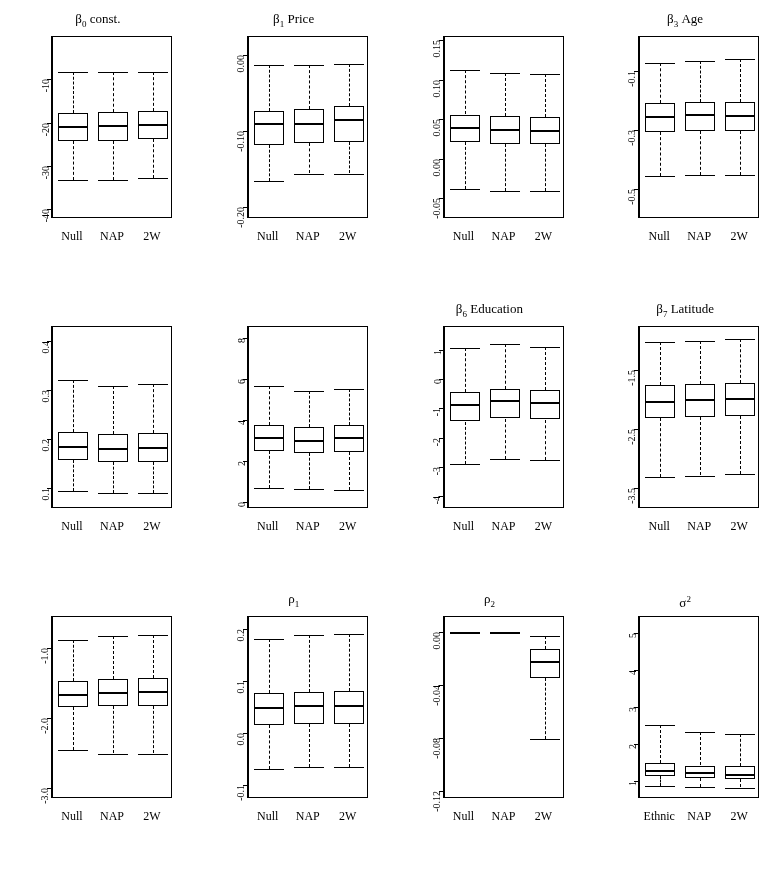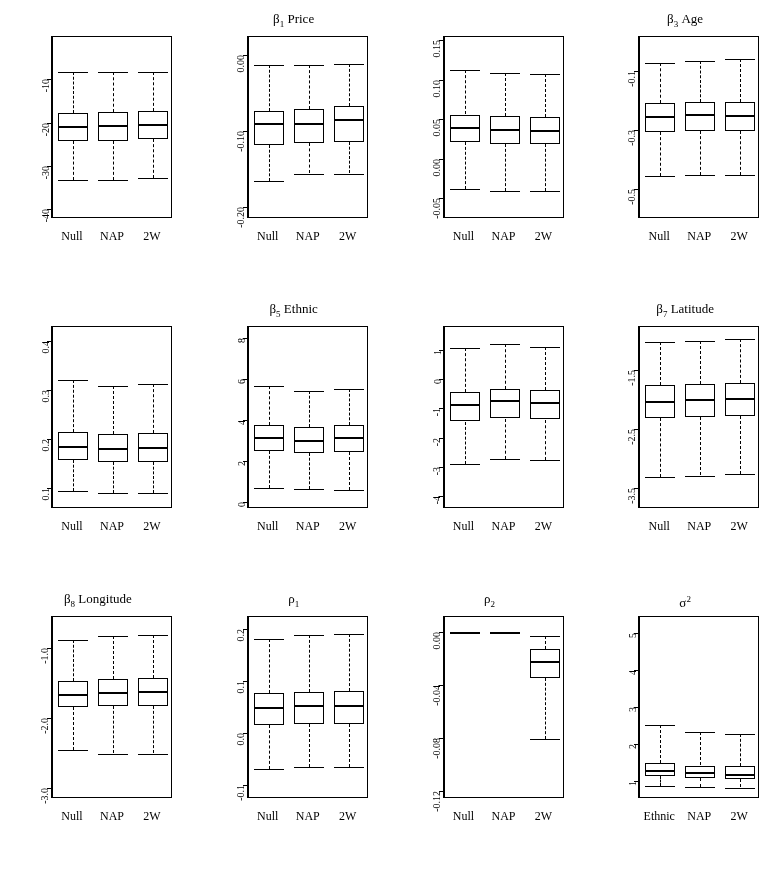--- a/index.html
+++ b/index.html
@@ -44,20 +44,21 @@
   .box{position:absolute;border:1px solid #000;background:#fff;box-sizing:border-box;}
   .median{position:absolute;background:#000;height:2px;}
   .whisker{position:absolute;width:0;border-left:1px dashed #000;}
   .cap{position:absolute;height:1px;background:#000;}
 </style>
 </head>
 <body>
 
 <div id="grid">
     <div class="panel">
+      <div class="title">β<sub>0</sub> const.</div>
       <div class="yaxis">
         <div class="axisline"></div>
         <div class="ytick" style="top:173.3px"></div>
         <div class="ytick" style="top:130.0px"></div>
         <div class="ytick" style="top:86.7px"></div>
         <div class="ytick" style="top:43.3px"></div>
         <div class="ylabwrap" style="top:173.3px">
           <span>-40</span>
         </div>
         <div class="ylabwrap" style="top:130.0px">
@@ -312,21 +313,20 @@
           </div>
         </div>
       </div>
       <div class="xlabs">
         <div class="xlab" style="left:20.0px">Null</div>
         <div class="xlab" style="left:60.0px">NAP</div>
         <div class="xlab" style="left:100.0px">2W</div>
       </div>
     </div>
     <div class="panel">
-      <div class="title">β<sub>5</sub> Ethnic</div>
       <div class="yaxis">
         <div class="axisline"></div>
         <div class="ytick" style="top:175.9px"></div>
         <div class="ytick" style="top:135.0px"></div>
         <div class="ytick" style="top:94.1px"></div>
         <div class="ytick" style="top:53.2px"></div>
         <div class="ytick" style="top:12.3px"></div>
         <div class="ylabwrap" style="top:175.9px">
           <span>0</span>
         </div>
@@ -371,20 +371,21 @@
           </div>
         </div>
       </div>
       <div class="xlabs">
         <div class="xlab" style="left:20.0px">Null</div>
         <div class="xlab" style="left:60.0px">NAP</div>
         <div class="xlab" style="left:100.0px">2W</div>
       </div>
     </div>
     <div class="panel">
+      <div class="title">β<sub>6</sub> Education</div>
       <div class="yaxis">
         <div class="axisline"></div>
         <div class="ytick" style="top:170.3px"></div>
         <div class="ytick" style="top:140.9px"></div>
         <div class="ytick" style="top:111.5px"></div>
         <div class="ytick" style="top:82.2px"></div>
         <div class="ytick" style="top:52.8px"></div>
         <div class="ytick" style="top:23.5px"></div>
         <div class="ylabwrap" style="top:170.3px">
           <span>-4</span>
@@ -484,21 +485,20 @@
           </div>
         </div>
       </div>
       <div class="xlabs">
         <div class="xlab" style="left:20.0px">Null</div>
         <div class="xlab" style="left:60.0px">NAP</div>
         <div class="xlab" style="left:100.0px">2W</div>
       </div>
     </div>
     <div class="panel">
-      <div class="title">β<sub>8</sub> Longitude</div>
       <div class="yaxis">
         <div class="axisline"></div>
         <div class="ytick" style="top:171.5px"></div>
         <div class="ytick" style="top:101.5px"></div>
         <div class="ytick" style="top:31.5px"></div>
         <div class="ylabwrap" style="top:171.5px">
           <span>-3.0</span>
         </div>
         <div class="ylabwrap" style="top:101.5px">
           <span>-2.0</span>

